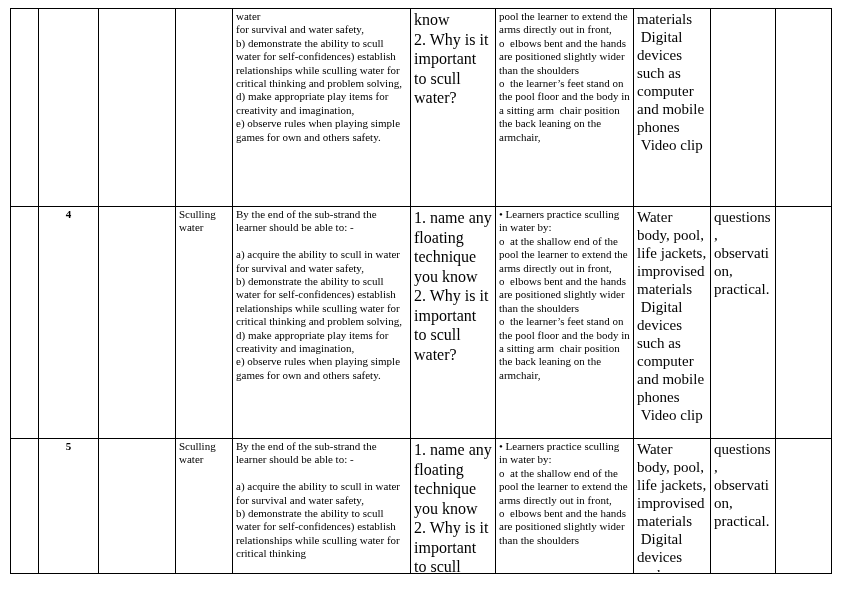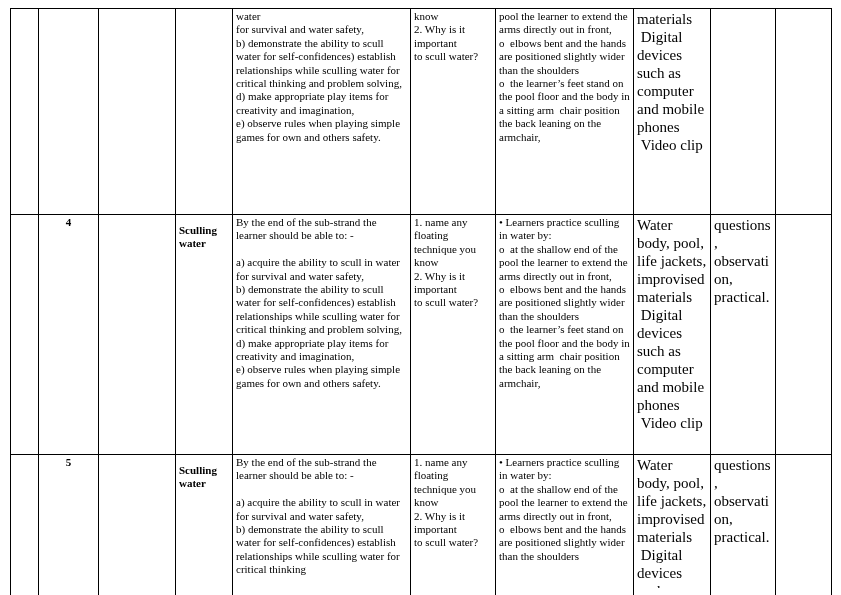--- a/index.html
+++ b/index.html
@@ -35,23 +35,23 @@
     white-space: pre-line;
     font-size: 11px;
     line-height: 1.22;
     overflow: hidden;
     word-wrap: break-word;
   }
   tr.r0 .ct { height: 195px; }
   tr.r1 .ct { height: 229px; }
   tr.r2 .ct { height: 132px; }
   .week .ct { text-align: center; font-weight: bold; }
-  .strand .ct { font-weight: bold; margin-top: 8px; }
+  .strand .ct { font-weight: normal; }
   .resources .ct, .assessment .ct { font-size: 15px; line-height: 1.2; }
-  .inquiry .ct { font-size: 11px; }
+  .inquiry .ct { font-size: 16px; }
 </style>
 </head>
 <body>
 
 <div class="page">
   <table class="doc-table">
     <colgroup>
       <col style="width:28px">
       <col style="width:60px">
       <col style="width:77px">

